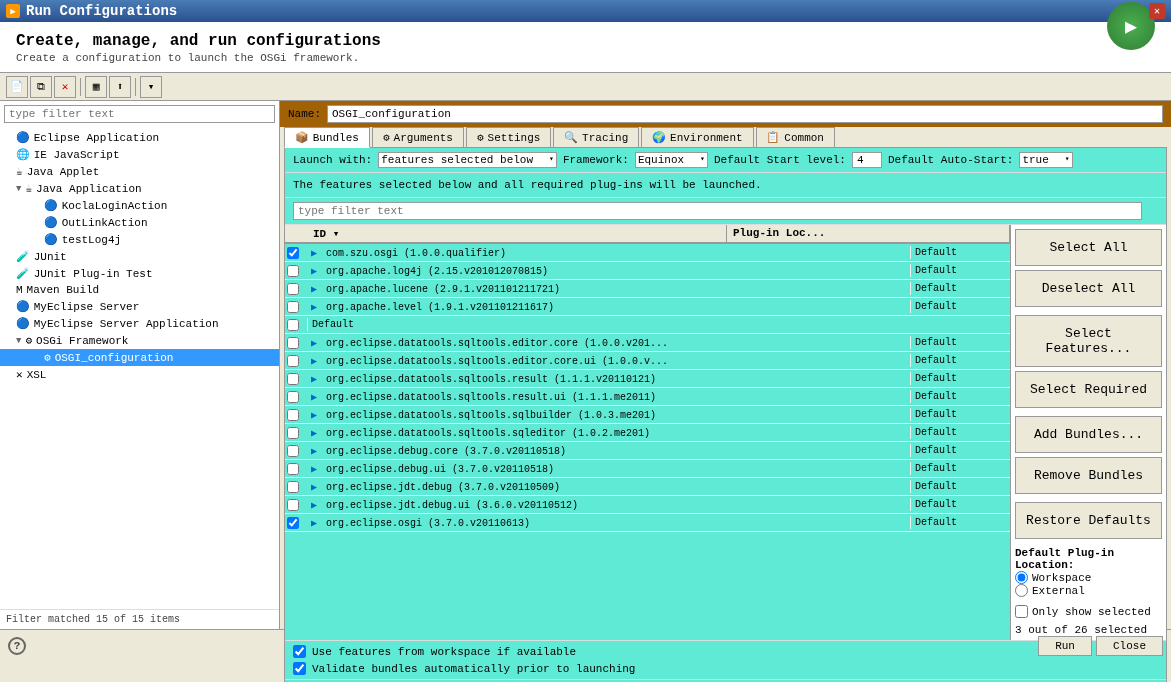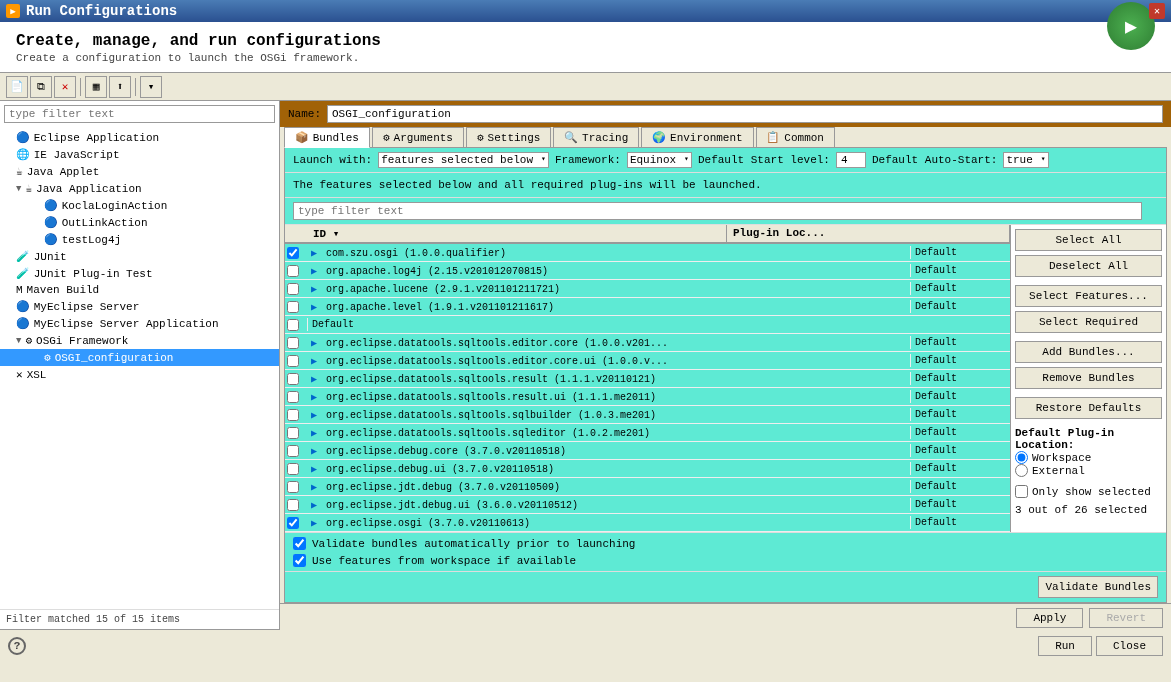--- a/index.html
+++ b/index.html
@@ -189,21 +189,21 @@
       padding: 4px 8px;
       gap: 6px;
       border-bottom: 1px solid #ddd;
     }
     .combo {
       border: 1px solid #999;
       background: white;
       padding: 1px 2px;
       font-size: 11px;
       font-family: inherit;
-      display: flex; gap: 8px;
+      display: flex; gap: 16px;
       cursor: pointer;
     }
     .combo-arrow { font-size: 8px; }
     .spinner-input {
       border: 1px solid #999;
       background: white;
       padding: 1px 4px;
       font-size: 11px;
       width: 30px;
       font-family: inherit;
@@ -272,24 +272,24 @@
     
     .right-buttons {
       width: 155px;
       padding: 4px;
       display: flex;
       flex-direction: column;
       gap: 4px;
       background: white;
     }
     .action-btn {
-      padding: 4px 6px;
-      border: 1px solid #999;
-      background: #ece9d8;
-      font-size: 11px;
+      padding: 10px 6px;
+      border: 1px solid #999;
+      background: #ece9d8;
+      font-size: 13px;
       font-family: inherit;
       cursor: pointer;
       text-align: center;
     }
     .btn-section { margin-top: 4px; }
 
     .radio-group { margin-top: 4px; }
     .radio-label { display: flex; align-items: center; gap: 4px; font-size: 11px; }
     .checkbox-label { display: flex; align-items: center; gap: 4px; font-size: 11px; margin-top: 4px; }
     .status-count { font-size: 11px; margin-top: 2px; }
@@ -701,25 +701,25 @@
             <input type="checkbox" style="">
             <span>Only show selected</span>
           </label>
           <div class="status-count">3 out of 26 selected</div>
         </div>
       </div>
 
       <div class="bottom-checks">
         <label class="check-label">
           <input type="checkbox" checked="" style="">
-          <span>Validate bundles automatically prior to launching</span>
+          <span>Use features from workspace if available</span>
         </label>
         <label class="check-label">
           <input type="checkbox" checked="" style="">
-          <span>Use features from workspace if available</span>
+          <span>Validate bundles automatically prior to launching</span>
         </label>
       </div>
 
       <div class="validate-row">
         <button class="action-btn">Validate Bundles</button>
       </div>
 
     </div>
 
     <div class="bottom-action-bar">

